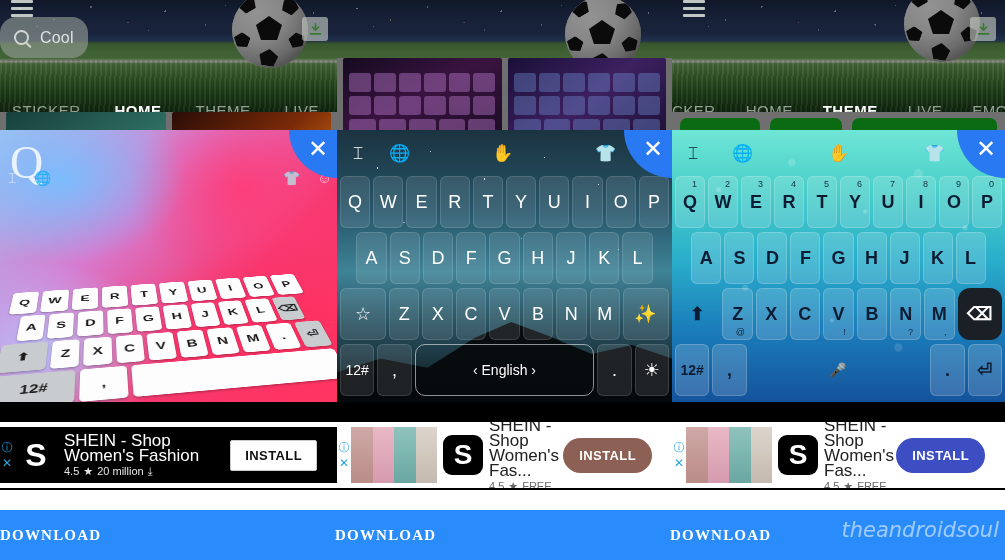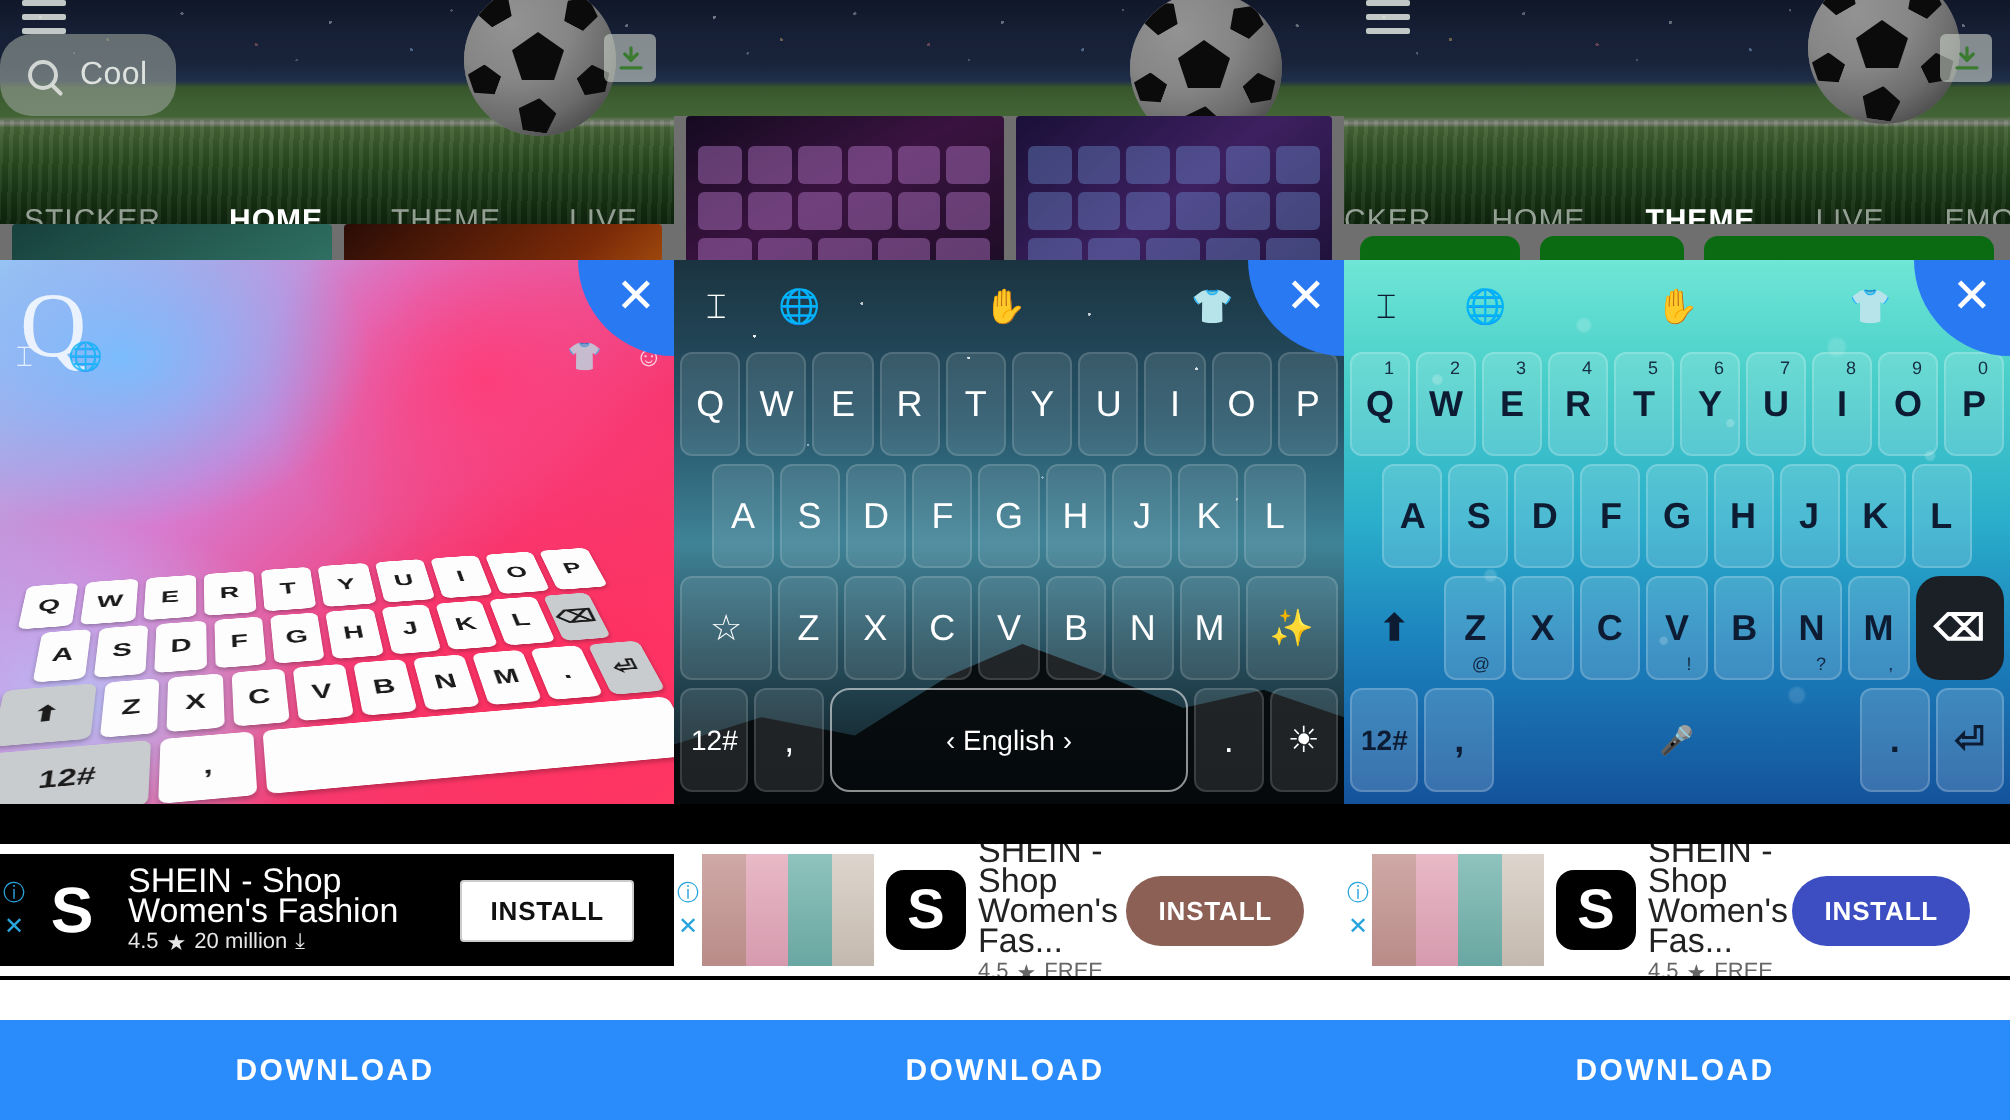--- a/index.html
+++ b/index.html
@@ -238,21 +238,21 @@
   .cta-blue { background:#3c4ec2; color:#fff; padding:10px 16px; border-radius:22px; cursor:pointer; }
   .ad-img { flex:none; width:86px; height:56px; display:flex; }
   .ad-img i { flex:1; height:100%; display:block; }
   .ad-img .s1 { background:linear-gradient(#cfa9a6,#b98c88); }
   .ad-img .s2 { background:linear-gradient(#e8b9c6,#d69aae); }
   .ad-img .s3 { background:linear-gradient(#8fc3bd,#6aa7a2); }
   .ad-img .s4 { background:linear-gradient(#ddd5cd,#c4b9ae); }
 
   
   .dlbar { position:absolute; left:0; top:510px; width:1005px; height:50px; background:#2a8cfb; display:flex; }
-  .dlcell { flex:1; display:flex; align-items:center; justify-content:center; cursor:pointer; }
+  .dlcell { flex:1; display:flex; align-items:center; cursor:pointer;font-family:Liberation Serif, serif; }
   .dlcell span { color:#fff; font-size:15px; font-weight:bold; letter-spacing:1.2px; }
   .watermark { position:absolute; right:6px; top:518px; font-size:21px; color:rgba(255,255,255,.55);
     font-family:"DejaVu Sans", sans-serif; font-style:italic; pointer-events:none; }
 </style>
 </head>
 <body>
 
 <div class="screen">
 
   <div class="panels">
@@ -739,14 +739,15 @@
       <span>DOWNLOAD</span>
     </div>
     <div class="dlcell">
       <span>DOWNLOAD</span>
     </div>
     <div class="dlcell">
       <span>DOWNLOAD</span>
     </div>
   </div>
 
+  <div class="watermark">theandroidsoul</div>
 
 </div>
 
 </body></html>

